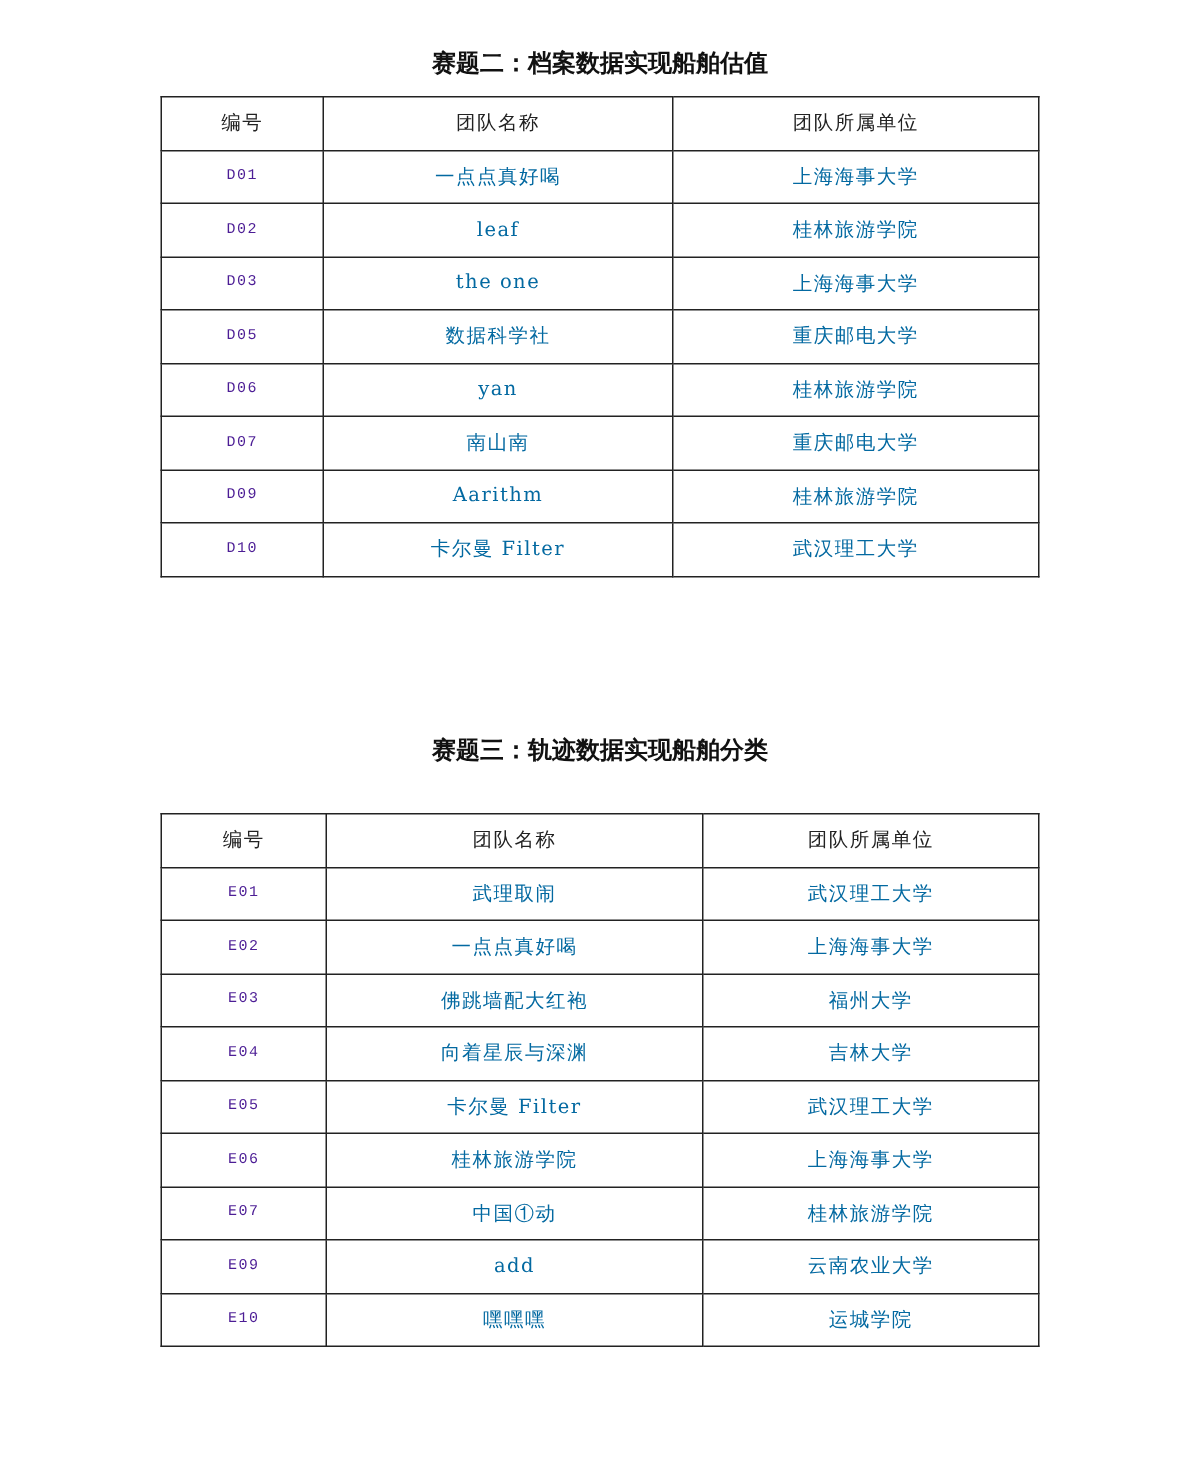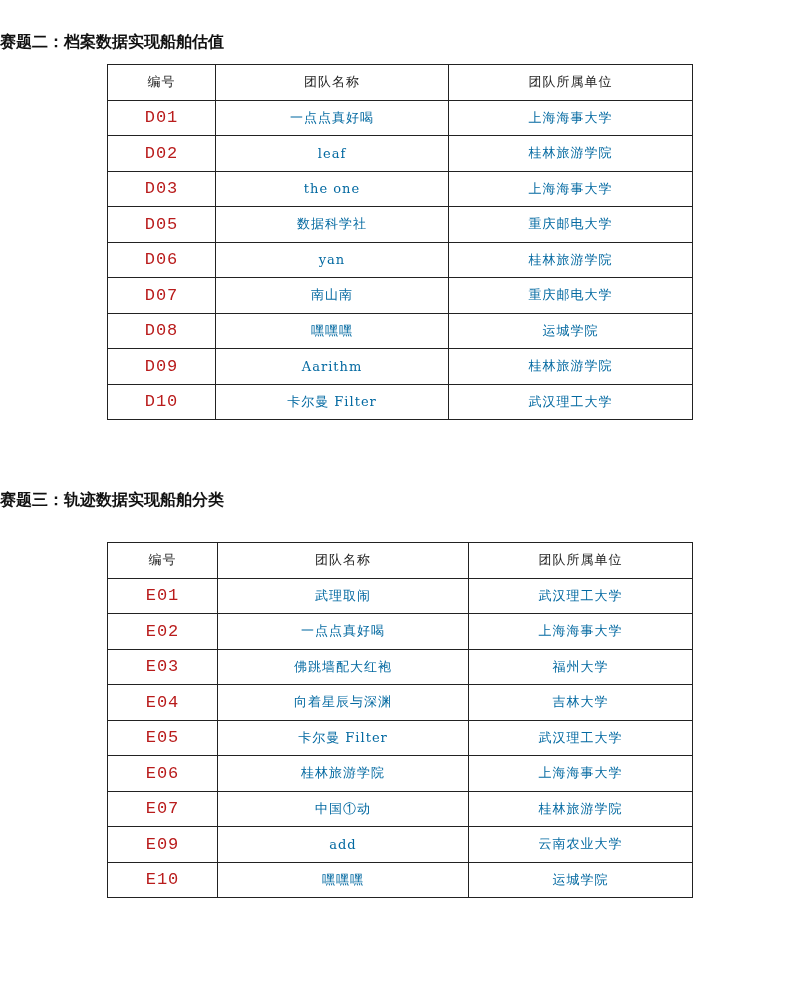--- a/index.html
+++ b/index.html
@@ -1,34 +1,34 @@
 <!DOCTYPE html>
 <html><head>
 <meta charset="utf-8">
 <style>
   html, body { margin: 0; padding: 0; background: #ffffff; }
   body { width: 800px; height: 986px; position: relative; font-family: "DejaVu Sans", sans-serif; overflow: hidden; }
   .title {
-    position: absolute; left: 0; width: 800px; 
+    position: absolute; left: 0; width: 800px; text-align: center;
     font-family: "DejaVu Sans", sans-serif; font-weight: bold; font-size: 16px; color: #111;
   }
   #t1-title { top: 32px; }
   #t2-title { top: 490px; }
   table {
     position: absolute; left: 107px; width: 585px; border-collapse: collapse; table-layout: fixed; border-radius: 23px;
   }
   #table1 { top: 64px; }
   #table2 { top: 542px; }
   td, th {
     border: 1.5px solid #222; height: 34.5px; padding: 0; text-align: center; vertical-align: middle;
     font-family: "DejaVu Serif", serif; font-size: 13px; font-weight: normal; letter-spacing: 1px;
   }
   th { color: #222; }
   td { color: #0369a1; }
-  td.code { font-family: "Liberation Mono", monospace; font-size: 17px; color: #b91c1c; }
+  td.code { font-family: "Liberation Mono", monospace; font-size: 10px; color: #4c1d95; }
 </style>
 </head>
 <body>
 
 <div id="t1-title" class="title">赛题二：档案数据实现船舶估值</div>
 <table id="table1">
   <colgroup>
       <col style="width:108px">
       <col style="width:233px">
       <col style="width:244px">
@@ -63,25 +63,20 @@
       </tr>
       <tr>
         <td class="code">D06</td>
         <td>yan</td>
         <td>桂林旅游学院</td>
       </tr>
       <tr>
         <td class="code">D07</td>
         <td>南山南</td>
         <td>重庆邮电大学</td>
-      </tr>
-      <tr>
-        <td class="code">D08</td>
-        <td>嘿嘿嘿</td>
-        <td>运城学院</td>
       </tr>
       <tr>
         <td class="code">D09</td>
         <td>Aarithm</td>
         <td>桂林旅游学院</td>
       </tr>
       <tr>
         <td class="code">D10</td>
         <td>卡尔曼 Filter</td>
         <td>武汉理工大学</td>

